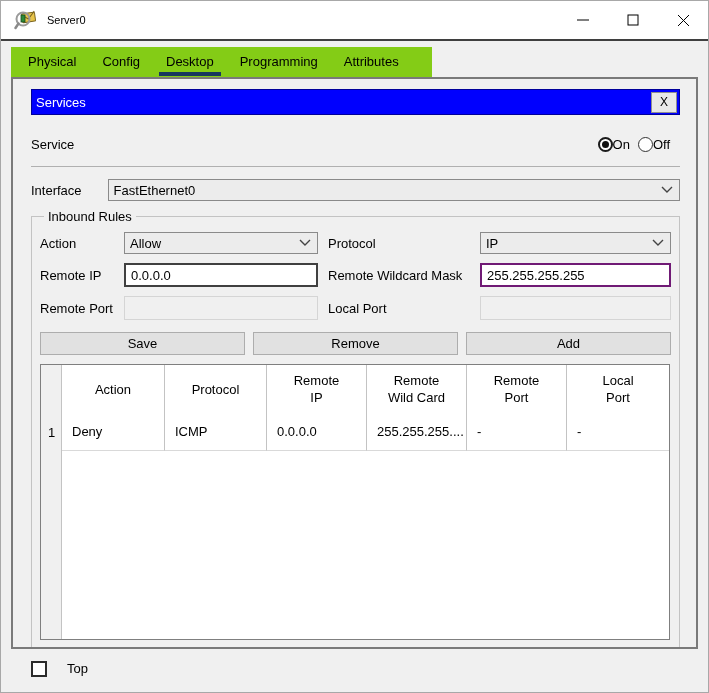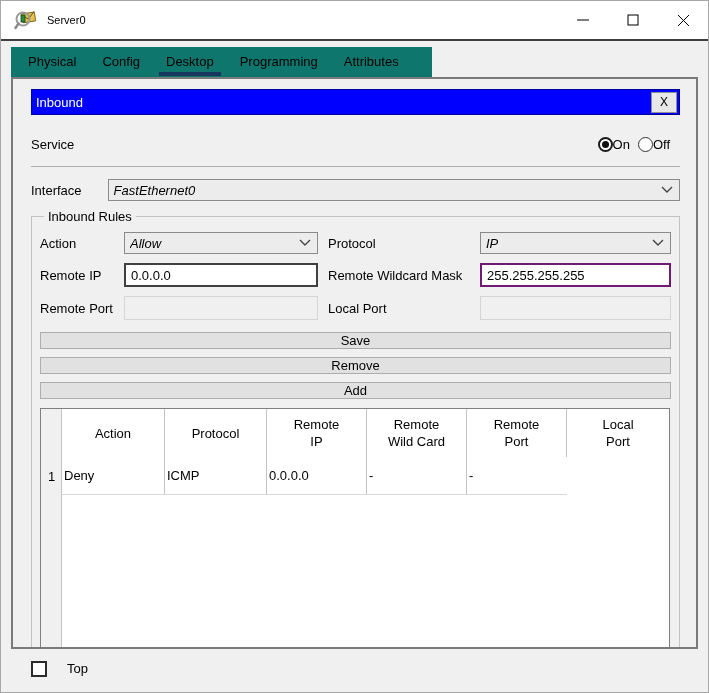--- a/index.html
+++ b/index.html
@@ -10,67 +10,67 @@
 
   
   .titlebar { height:40px; background:#ffffff; display:flex; align-items:center; flex:0 0 auto; border-bottom:2px solid #3f3f3f; }
   .app-icon { width:26px; height:26px; margin-left:12px; display:flex; align-items:center; justify-content:center; }
   .title { margin-left:8px; font-size:11px; }
   .win-controls { margin-left:auto; display:flex; height:100%; }
   .win-btn { width:50px; height:100%; display:flex; align-items:center; justify-content:center; cursor:default; }
 
   
   .tabstrip-row { padding:6px 10px 0 10px; }
-  .tabstrip { background:#0f766e; display:inline-flex; height:30px; align-items:center; padding:0 20px 0 4px; }
+  .tabstrip { background:#84cc16; display:inline-flex; height:30px; align-items:center; padding:0 20px 0 4px; }
   .tab { padding:5px 13px 7px 13px; font-size:13px; position:relative; cursor:default; }
   .tab.active::after { content:""; position:absolute; left:6px; right:6px; bottom:0px; height:4px; background:#17375e; }
 
   
   .page-panel { margin:0 10px; border:2px solid #7a7a7a; background:#f0f0f0; height:572px; padding:10px 16px 0 18px; overflow:hidden; }
 
   .fw-titlebar { height:26px; background:#0000fe; display:flex; align-items:center; color:#fff; padding-left:4px; border:1px solid #00009a; }
   .fw-close { margin-left:auto; margin-right:2px; width:26px; height:21px; background:#e8e8e8; border:1px solid #8f8f8f; color:#000; font-size:12px; font-family:"Liberation Sans", sans-serif; text-align:center; line-height:18px; }
 
   .service-row { margin-top:17px; display:flex; align-items:center; height:24px; }
   .radio-group { margin-left:auto; display:flex; align-items:center; gap:0; padding-right:2px; }
   .radio { width:15px; height:15px; border-radius:50%; background:#fff; border:1px solid #333; display:inline-block; position:relative; }
   .radio.selected { border:2px solid #1a1a1a; }
   .radio.selected::after { content:""; position:absolute; left:2px; top:2px; width:7px; height:7px; border-radius:50%; background:#111; }
   .radio-lbl { margin-right:8px; }
 
   .separator { margin-top:10px; border-top:1px solid #b0b0b0; }
 
   .interface-row { margin-top:12px; display:flex; align-items:center; gap:26px; }
   .combo { height:22px; background:#ececec; border:1px solid #8a8a8a; display:flex; align-items:center; padding:0 6px 0 5px; flex:1; }
-  .combo .combo-val { flex:1; overflow:hidden; white-space:nowrap;font-style:italic; }
+  .combo .combo-val { flex:1; overflow:hidden; white-space:nowrap; }
   .chev { flex:0 0 auto; }
 
   fieldset.inbound { margin-top:8px; border:1px solid #c3c3c3; padding:4px 8px 10px 8px; }
   fieldset.inbound legend { margin-left:4px; padding:0 4px; font-size:13px; }
 
   .form-grid { display:grid; grid-template-columns:74px 194px 142px 1fr; column-gap:10px; row-gap:9px; margin-top:4px; align-items:center; }
   .flabel { white-space:nowrap; }
   .tinput { height:24px; border:1px solid #7a7a7a; background:#fff; font:13px "Liberation Sans", sans-serif; padding:0 5px; width:100%; }
   .tinput.dark { border:2px solid #404040; }
   .tinput.focusblue { border:2px solid #701a75; }
   .tinput.disabled { background:#f0f0f0; border:1px solid #d5d5d5; }
 
-  .btn-row { margin-top:12px; display:flex; gap:8px;flex-direction:column; }
+  .btn-row { margin-top:12px; display:flex; gap:8px; }
   .btn { flex:1; height:23px; background:#e1e1e1; border:1px solid #adadad; font:13px "Liberation Sans", sans-serif; cursor:default; }
 
   
   .rules-table { margin-top:9px; width:630px; height:276px; border:1px solid #7f7f7f; background:#fff; position:relative; display:flex; flex-direction:column; }
   .num-strip { position:absolute; left:0; top:0; bottom:0; width:21px; background:#f0f0f0; border-right:1px solid #c3c3c3; }
   .tgrid { display:grid; grid-template-columns:21px 103px 102px 100px 100px 100px 1fr; position:relative; }
   .thead { height:48px; }
   .thead .tcell { display:flex; flex-direction:column; align-items:center; justify-content:center; border-right:1px solid #c3c3c3; line-height:17px; }
   .thead .tcell.last { border-right:none; }
   .thead .numcell { border-right:none; }
   .trow { height:38px; }
-  .trow .tcell { display:flex; align-items:center; padding-left:2px; border-right:1px solid #c3c3c3; border-bottom:1px solid #d9d9d9; overflow:hidden; white-space:nowrap; }
+  .trow .tcell { display:flex; align-items:center; padding-left:10px; border-right:1px solid #c3c3c3; border-bottom:1px solid #d9d9d9; overflow:hidden; white-space:nowrap; }
   .trow .tcell.last { border-right:none; }
   .trow .numcell { justify-content:center; padding-left:0; border-right:none; border-bottom:none; }
 
   .bottom-row { height:39px; display:flex; align-items:center; padding-left:30px; gap:20px; }
   .checkbox { width:16px; height:16px; background:#fff; border:2px solid #2b2b2b; display:inline-block; }
 </style>
 </head>
 <body>
 
 <div class="window">
@@ -112,21 +112,21 @@
       <div class="tab">Config</div>
       <div class="tab active">Desktop</div>
       <div class="tab">Programming</div>
       <div class="tab">Attributes</div>
     </div>
   </div>
 
   <div class="page-panel">
 
     <div class="fw-titlebar">
-      <span>Inbound</span>
+      <span>Services</span>
       <button class="fw-close">X</button>
     </div>
 
     <div class="service-row">
       <span>Service</span>
       <div class="radio-group">
         <span class="radio selected"></span>
         <span class="radio-lbl">On</span>
         <span class="radio"></span>
         <span class="radio-lbl">Off</span>
@@ -210,20 +210,21 @@
             <span>Local</span>
               <span>Port</span>
           </div>
         </div>
 
         <div class="tgrid trow">
           <div class="tcell numcell">1</div>
           <div class="tcell">Deny</div>
           <div class="tcell">ICMP</div>
           <div class="tcell">0.0.0.0</div>
+          <div class="tcell">255.255.255....</div>
           <div class="tcell">-</div>
           <div class="tcell last">-</div>
         </div>
       </div>
 
     </fieldset>
   </div>
 
   <div class="bottom-row">
     <span class="checkbox"></span>

